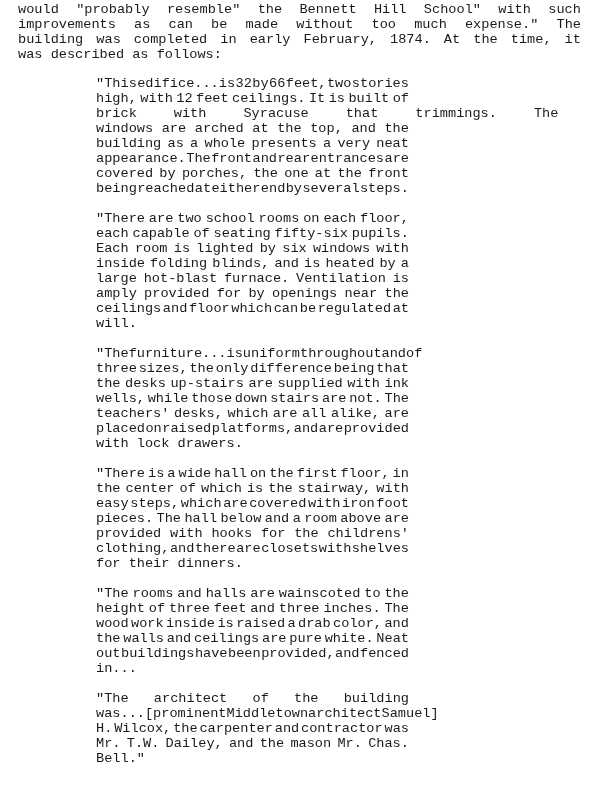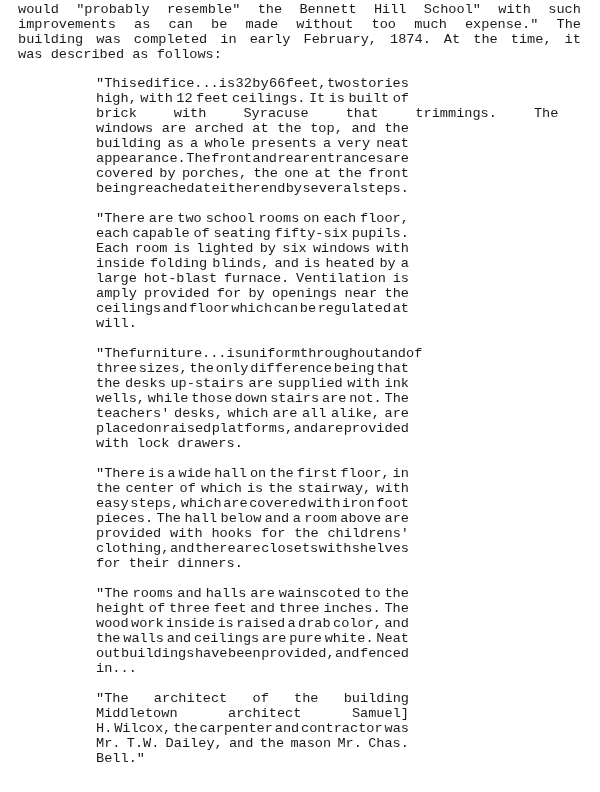--- a/index.html
+++ b/index.html
@@ -409,20 +409,21 @@
     <div class="jline left" style="left:96px;width:313px;top:661px;">in...</div>
 
     <div class="jline" style="left:96px;width:313px;top:691px;">
         <span>"The</span>
         <span>architect</span>
         <span>of</span>
         <span>the</span>
         <span>building</span>
       </div>
     <div class="jline" style="left:96px;width:313px;top:706px;">
+        <span>was...[prominent</span>
         <span>Middletown</span>
         <span>architect</span>
         <span>Samuel]</span>
       </div>
     <div class="jline" style="left:96px;width:313px;top:721px;">
         <span>H.</span>
         <span>Wilcox,</span>
         <span>the</span>
         <span>carpenter</span>
         <span>and</span>

